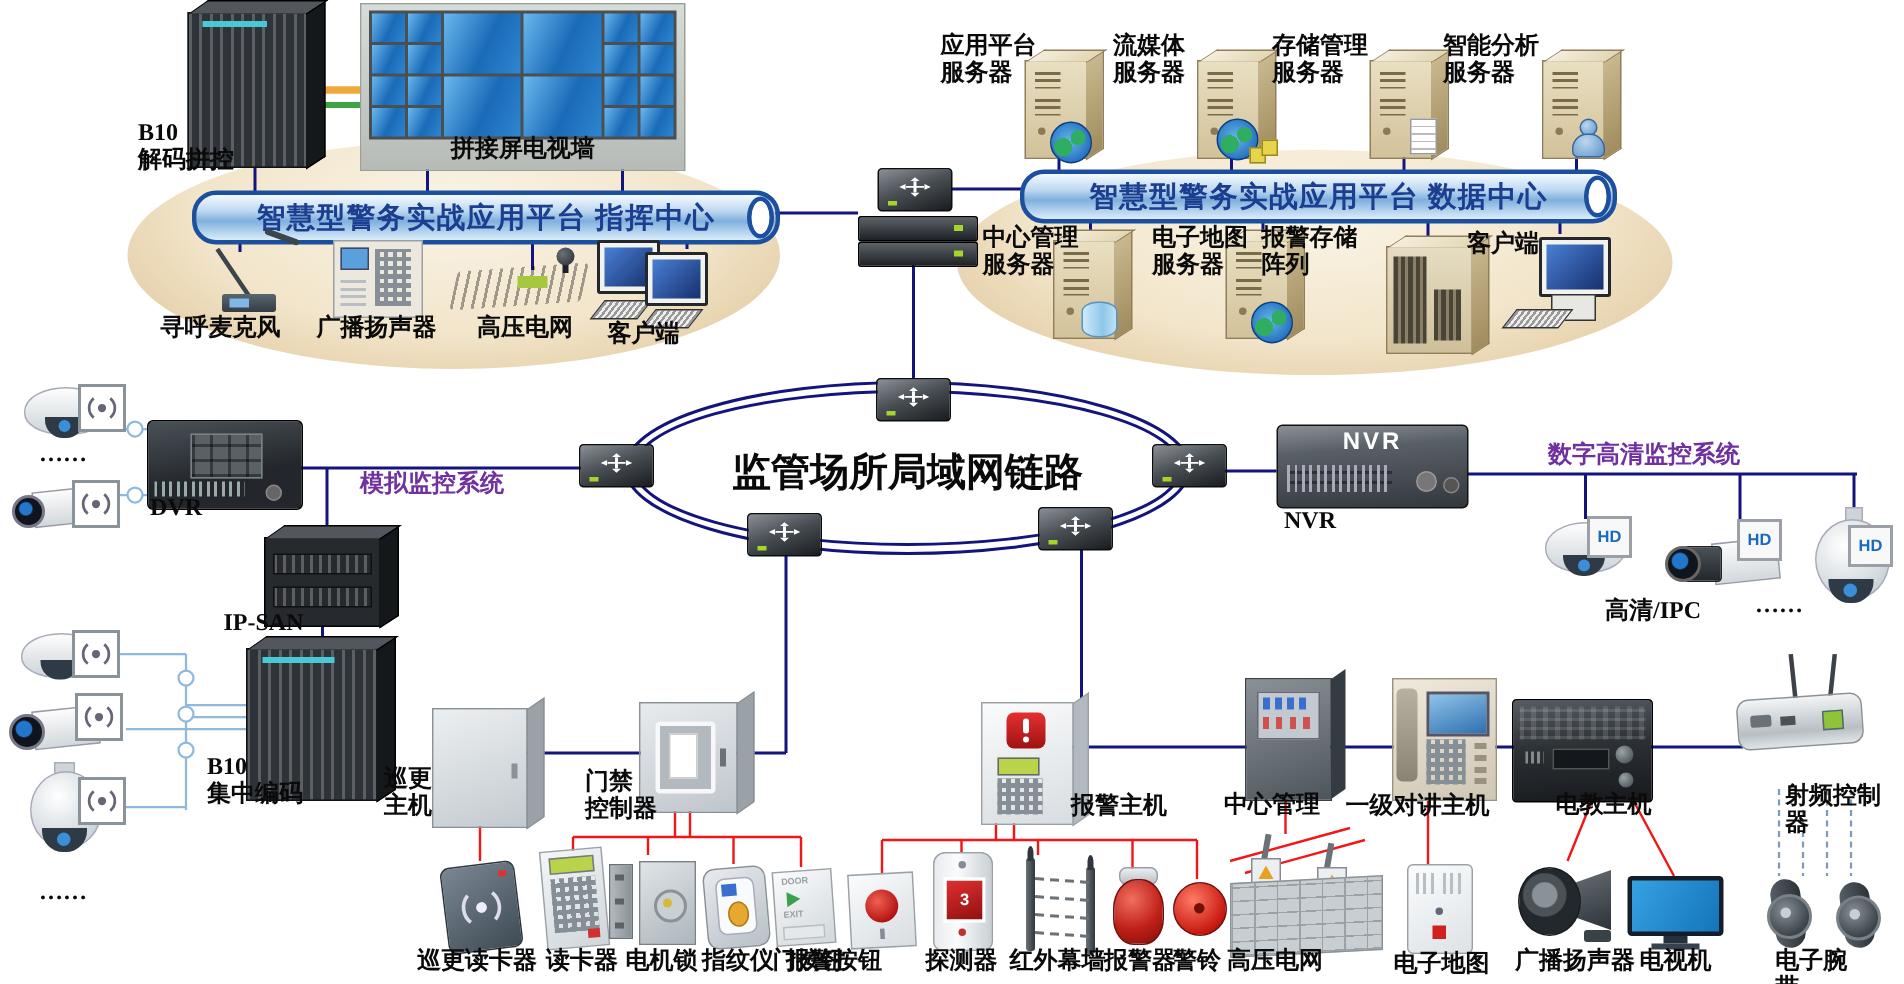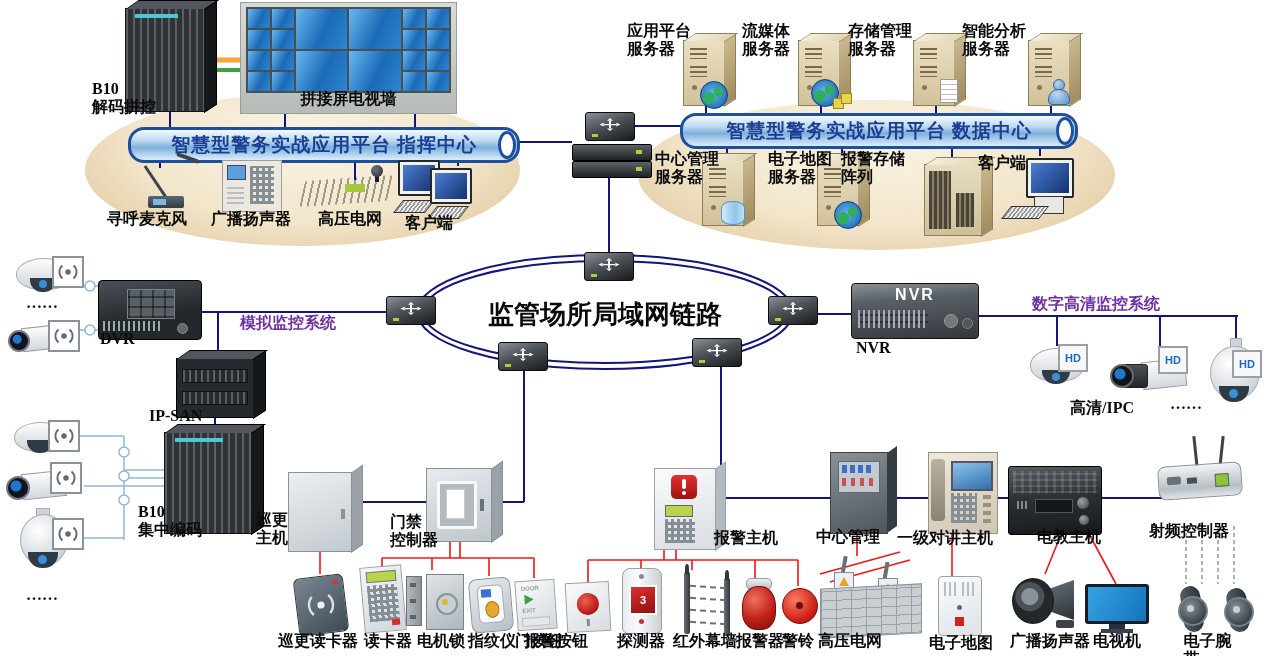--- a/index.html
+++ b/index.html
@@ -519,21 +519,21 @@
 
   <div class="dev" style="left:1158px;top:436px;width:84px;height:88px">
     <div class="p" style="left:36px;top:0;width:3px;height:32px;background:#3c4248;transform:rotate(-6deg)"></div>
     <div class="p" style="left:62px;top:0;width:3px;height:32px;background:#3c4248;transform:rotate(6deg)"></div>
     <div class="p" style="left:0;top:28px;width:82px;height:32px;border-radius:8px;background:linear-gradient(180deg,#f2f4f5,#b8bfc4 70%,#dfe4e7);border:1px solid #8a9298;transform:rotate(-4deg)">
       <div class="p" style="left:8px;top:10px;width:14px;height:8px;background:#6a7278;border-radius:2px"></div>
       <div class="p" style="left:28px;top:12px;width:10px;height:6px;background:#4a5258"></div>
       <div class="p" style="left:56px;top:10px;width:12px;height:11px;background:#8fc43a;border:1px solid #567"></div>
     </div>
   </div>
-  <div class="lbl" style="left:1149px;top:522px">射频控制器</div>
+  <div class="lbl" style="left:1190px;top:522px">射频控制器</div>
 
   <div class="dev" style="left:296px;top:574px;width:54px;height:60px">
     <div class="p" style="left:0;top:2px;width:48px;height:56px;border-radius:6px;background:linear-gradient(150deg,#7a8792,#3e4a54);border:1px solid #2c343c;transform:rotate(-7deg)">
       <div class="p" style="right:5px;top:5px;width:5px;height:4px;background:#e03030"></div>
       <svg width="36" height="36" viewBox="0 0 24 24" style="position:absolute;left:6px;top:10px">
           <circle cx="12" cy="12" r="2.4" fill="#eef"></circle>
           <path d="M6.5,6a8.5,8.5 0 0 0 0,12M17.5,6a8.5,8.5 0 0 1 0,12" stroke="#dde" stroke-width="1.6" fill="none"></path>
         </svg>
     </div>
   </div>

